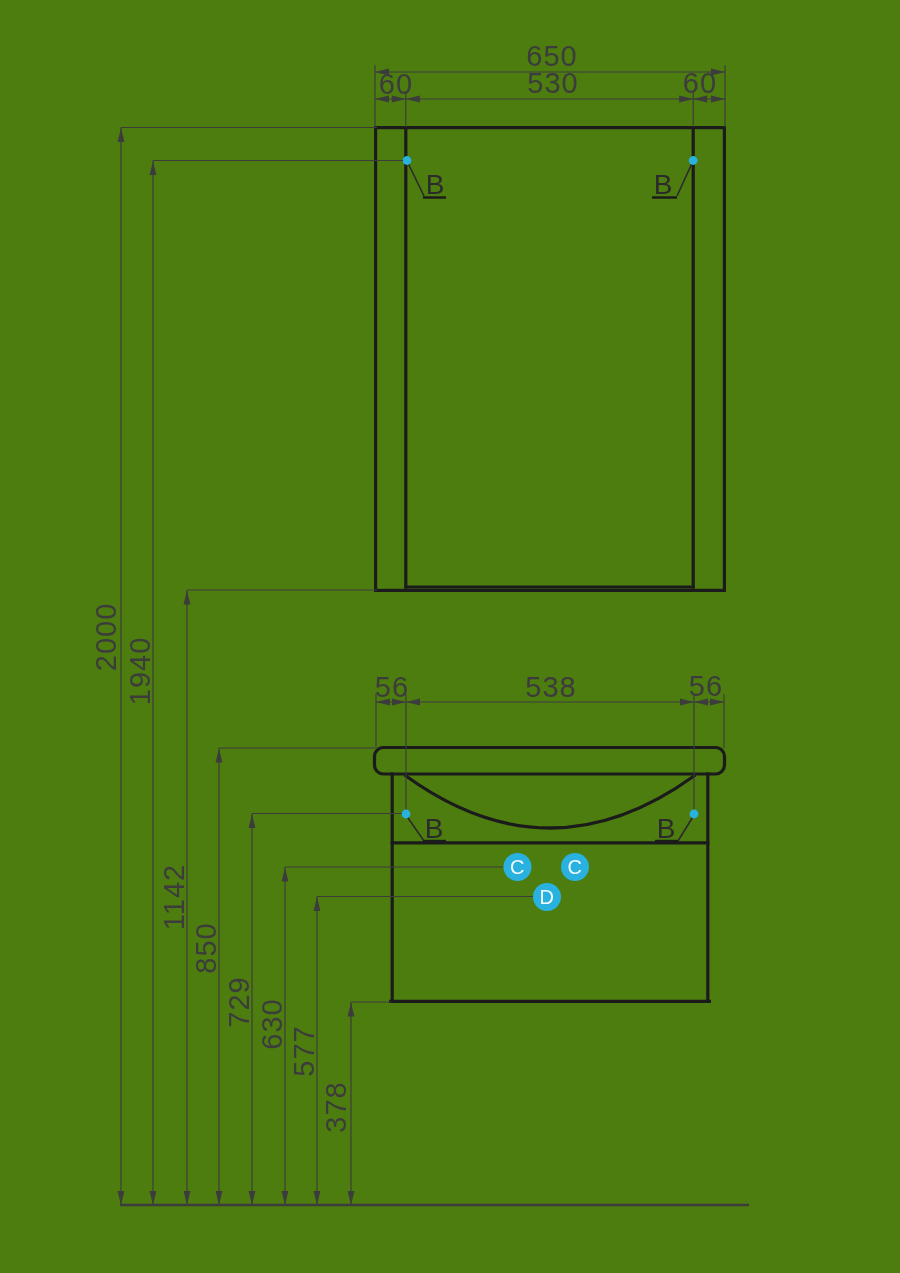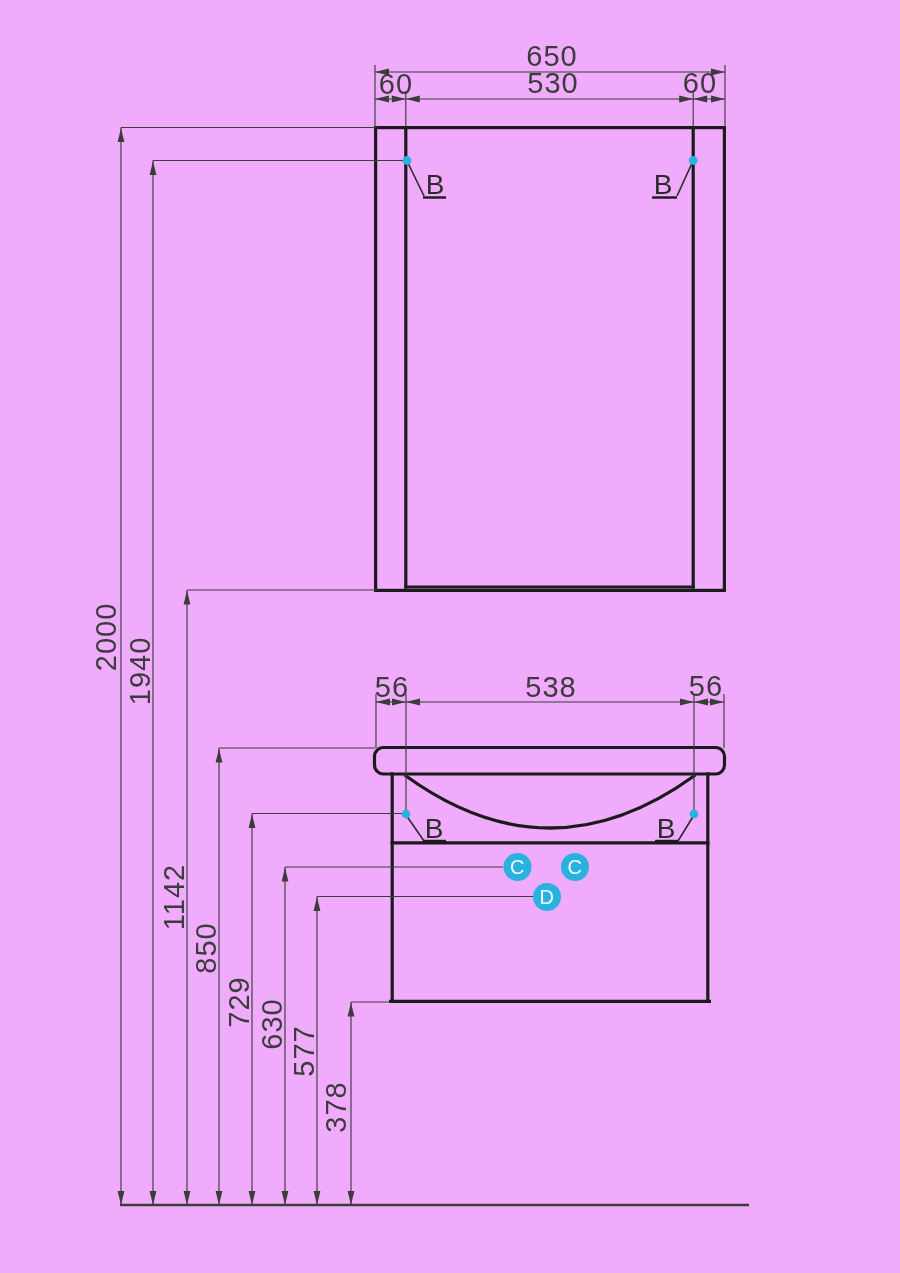--- a/index.html
+++ b/index.html
@@ -1,16 +1,16 @@
 <!DOCTYPE html>
 <html><head>
 <meta charset="utf-8">
 <style>
   html,body{margin:0;padding:0;background:#ffffff;}
-  .stage{width:900px;height:1273px;position:relative;background:#f0abfc;margin:0 auto;}
+  .stage{width:900px;height:1273px;position:relative;background:#4d7c0f;margin:0 auto;}
   svg{display:block;}
   .obj{stroke:#1b1b1b;stroke-width:3.2;fill:none;stroke-linecap:square;}
   .dim{stroke:#3c3c3c;stroke-width:1.15;fill:none;}
   .floor{stroke:#3c3c3c;stroke-width:2.3;fill:none;}
   .arr{fill:#3c3c3c;stroke:none;}
   .leader{stroke:#2b2b2b;stroke-width:1.6;fill:none;}
   .under{stroke:#1b1b1b;stroke-width:2.4;fill:none;}
   .dimtext{font-family:"Liberation Sans",sans-serif;font-size:29px;fill:#3c3c3c;letter-spacing:1px;}
   .btext{font-family:"Liberation Sans",sans-serif;font-size:28px;fill:#2b2b2b;}
   .mtext{font-family:"Liberation Sans",sans-serif;font-size:20px;letter-spacing:.5px;}

